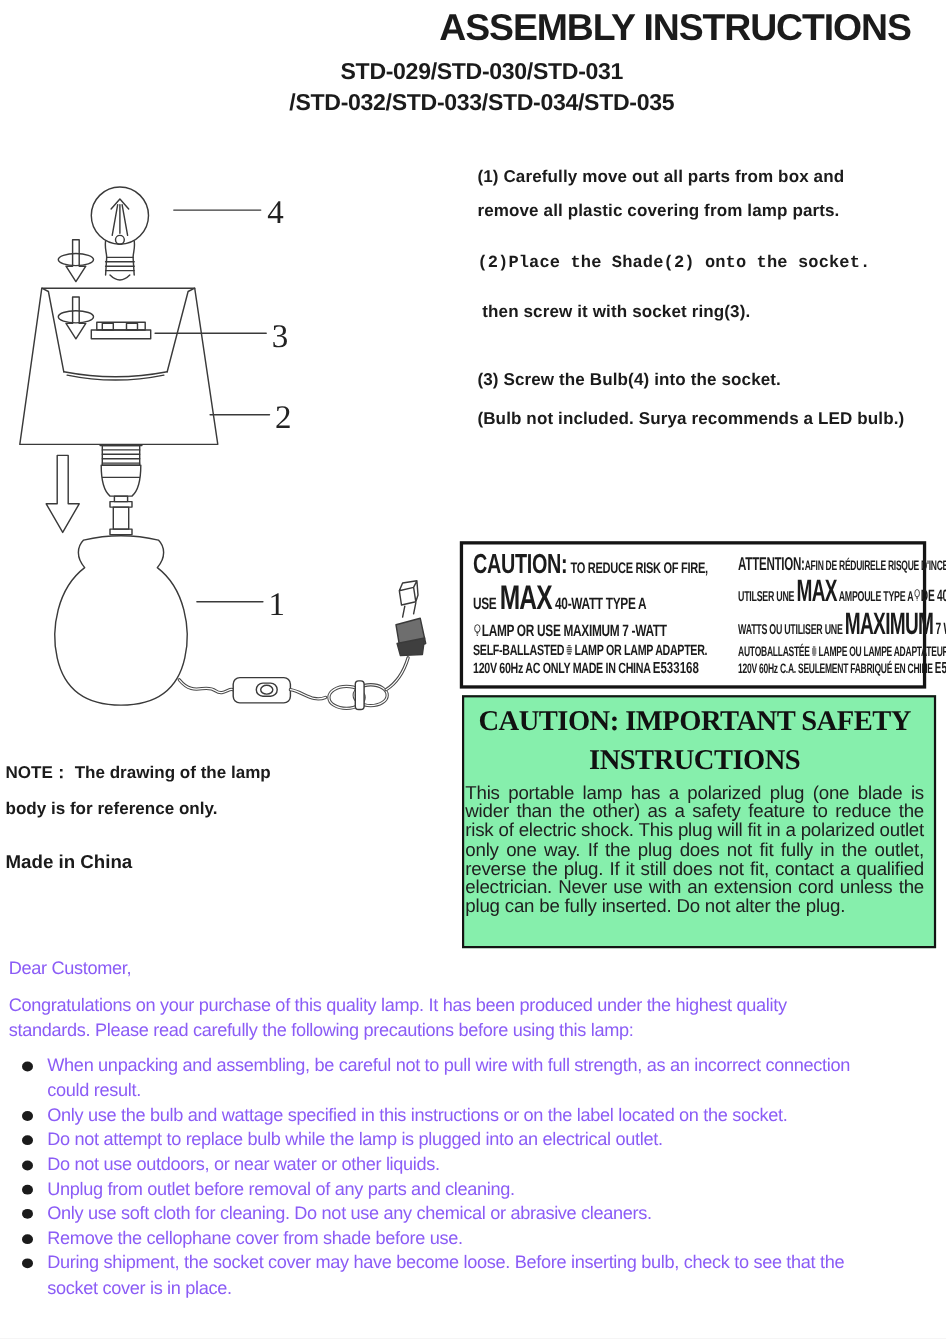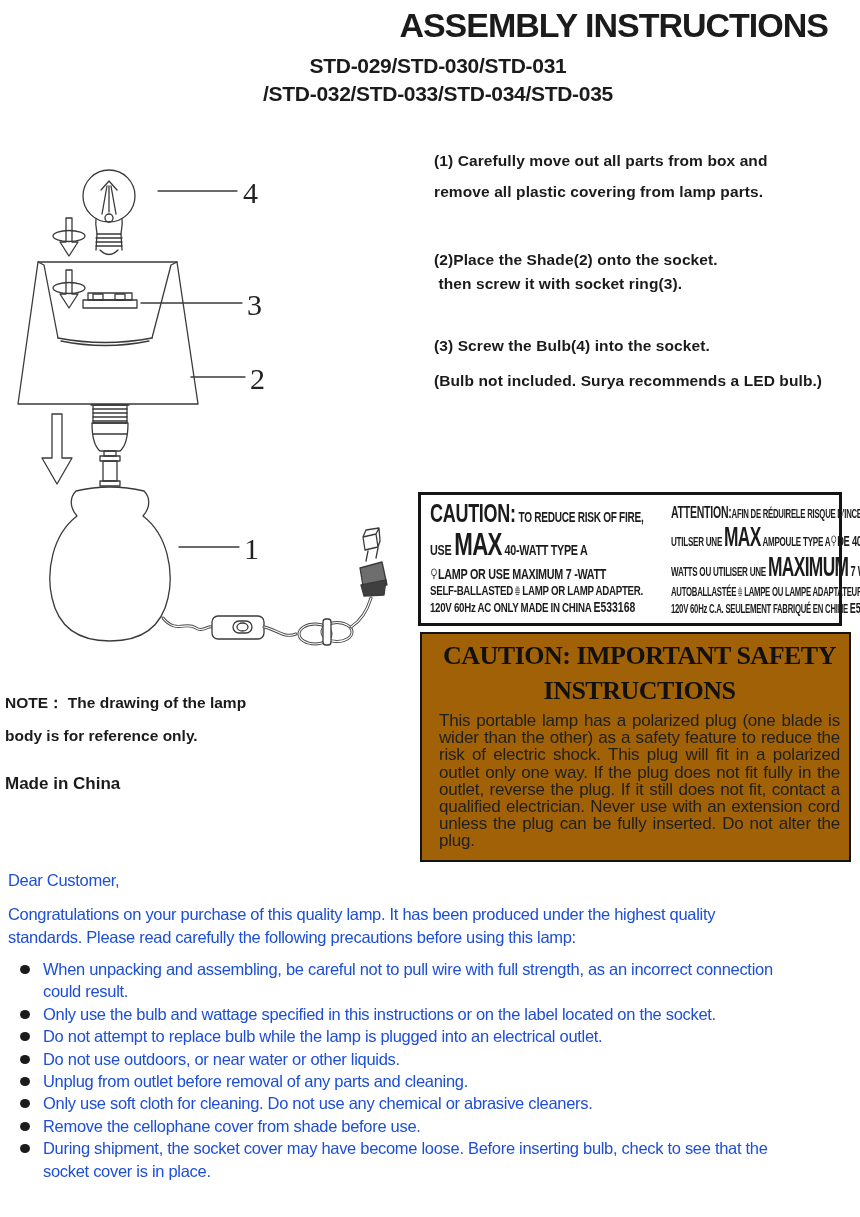--- a/index.html
+++ b/index.html
@@ -31,21 +31,21 @@
   .diagram .fill-white{fill:#ffffff;}
   .diagram text{fill:#222;stroke:none;font-family:"Liberation Serif",serif;font-size:30px;}
   
   .steps{position:absolute;left:406px;top:140px;width:452px;height:270px;}
   .steps .step{
     position:absolute;left:0;white-space:pre;
     font-size:15.5px;font-weight:bold;letter-spacing:0.1px;margin-left:28px;
   }
   .steps .step:nth-child(1){top:12px;}
   .steps .step:nth-child(2){top:43px;}
-  .steps .step:nth-child(3){top:111px;}
+  .steps .step:nth-child(3){top:90px;font-family:Liberation Mono, monospace;}
   .steps .step:nth-child(4){top:135px;}
   .steps .step:nth-child(5){top:197px;}
   .steps .step:nth-child(6){top:232px;}
   
   .label-box{
     position:absolute;left:418px;top:492px;width:424px;height:134px;
     border:3px solid #141414;box-sizing:border-box;background:#fff;
   }
   .lbl-col{position:absolute;top:6px;transform-origin:0 0;font-weight:bold;letter-spacing:-0.4px;}
   .lbl-en{left:9px;width:290px;transform:scaleX(0.72);}
@@ -62,36 +62,36 @@
   .fr-b{font-size:15px;}
   .fr-l3{line-height:25px;font-size:13px;}
   .fr-l4{line-height:16px;font-size:12.5px;}
   .fr-l5{line-height:17px;font-size:12.5px;}
   .cert{font-size:14.5px;letter-spacing:0;}
   .icon-bulb,.icon-cfl{vertical-align:-2px;margin:0 1px;}
   .icon-bulb *,.icon-cfl *{fill:none;stroke:#1b1b1b;stroke-width:1;}
   
   .safety-box{
     position:absolute;left:420px;top:632px;width:431px;height:230px;
-    border:2px solid #141414;box-sizing:border-box;background:#a16207;padding:4px 9px 0 17px;
+    border:2px solid #141414;box-sizing:border-box;background:#86efac;padding:4px 9px 0 1px;
   }
   .safety-title{
     font-family:"Liberation Serif",serif;font-weight:bold;font-size:26px;
     text-align:center;line-height:35px;letter-spacing:-0.5px;color:#111;
   }
   .safety-body{
     margin:4px 0 0 0;font-size:17px;line-height:17.2px;text-align:justify;
     letter-spacing:-0.2px;color:#202020;
   }
   
   .note{position:absolute;left:5px;top:686px;font-weight:bold;}
   .note-line{font-size:15.5px;line-height:33px;}
   .made-in{font-size:17px;margin-top:22px;}
   
-  .customer{position:absolute;left:8px;top:870px;width:800px;font-size:16.5px;letter-spacing:-0.3px;color:#1d4ed8;}
+  .customer{position:absolute;left:8px;top:870px;width:800px;font-size:16.5px;letter-spacing:-0.3px;color:#8b5cf6;}
   .greeting{margin:0;line-height:20px;}
   .intro{margin:13px 0 0 0;width:742px;line-height:23px;}
   .precautions{list-style:none;margin:9px 0 0 0;padding:0;width:778px;}
   .precautions li{display:flex;line-height:22.4px;justify-content:space-between;}
   .bullet-dot{
     flex:0 0 10px;width:7px;height:9px;border-radius:50%;background:#1b1b1b;
     margin:7px 13px 0 12px;
   }
   .precautions .li-text{flex:1;}
 </style>

